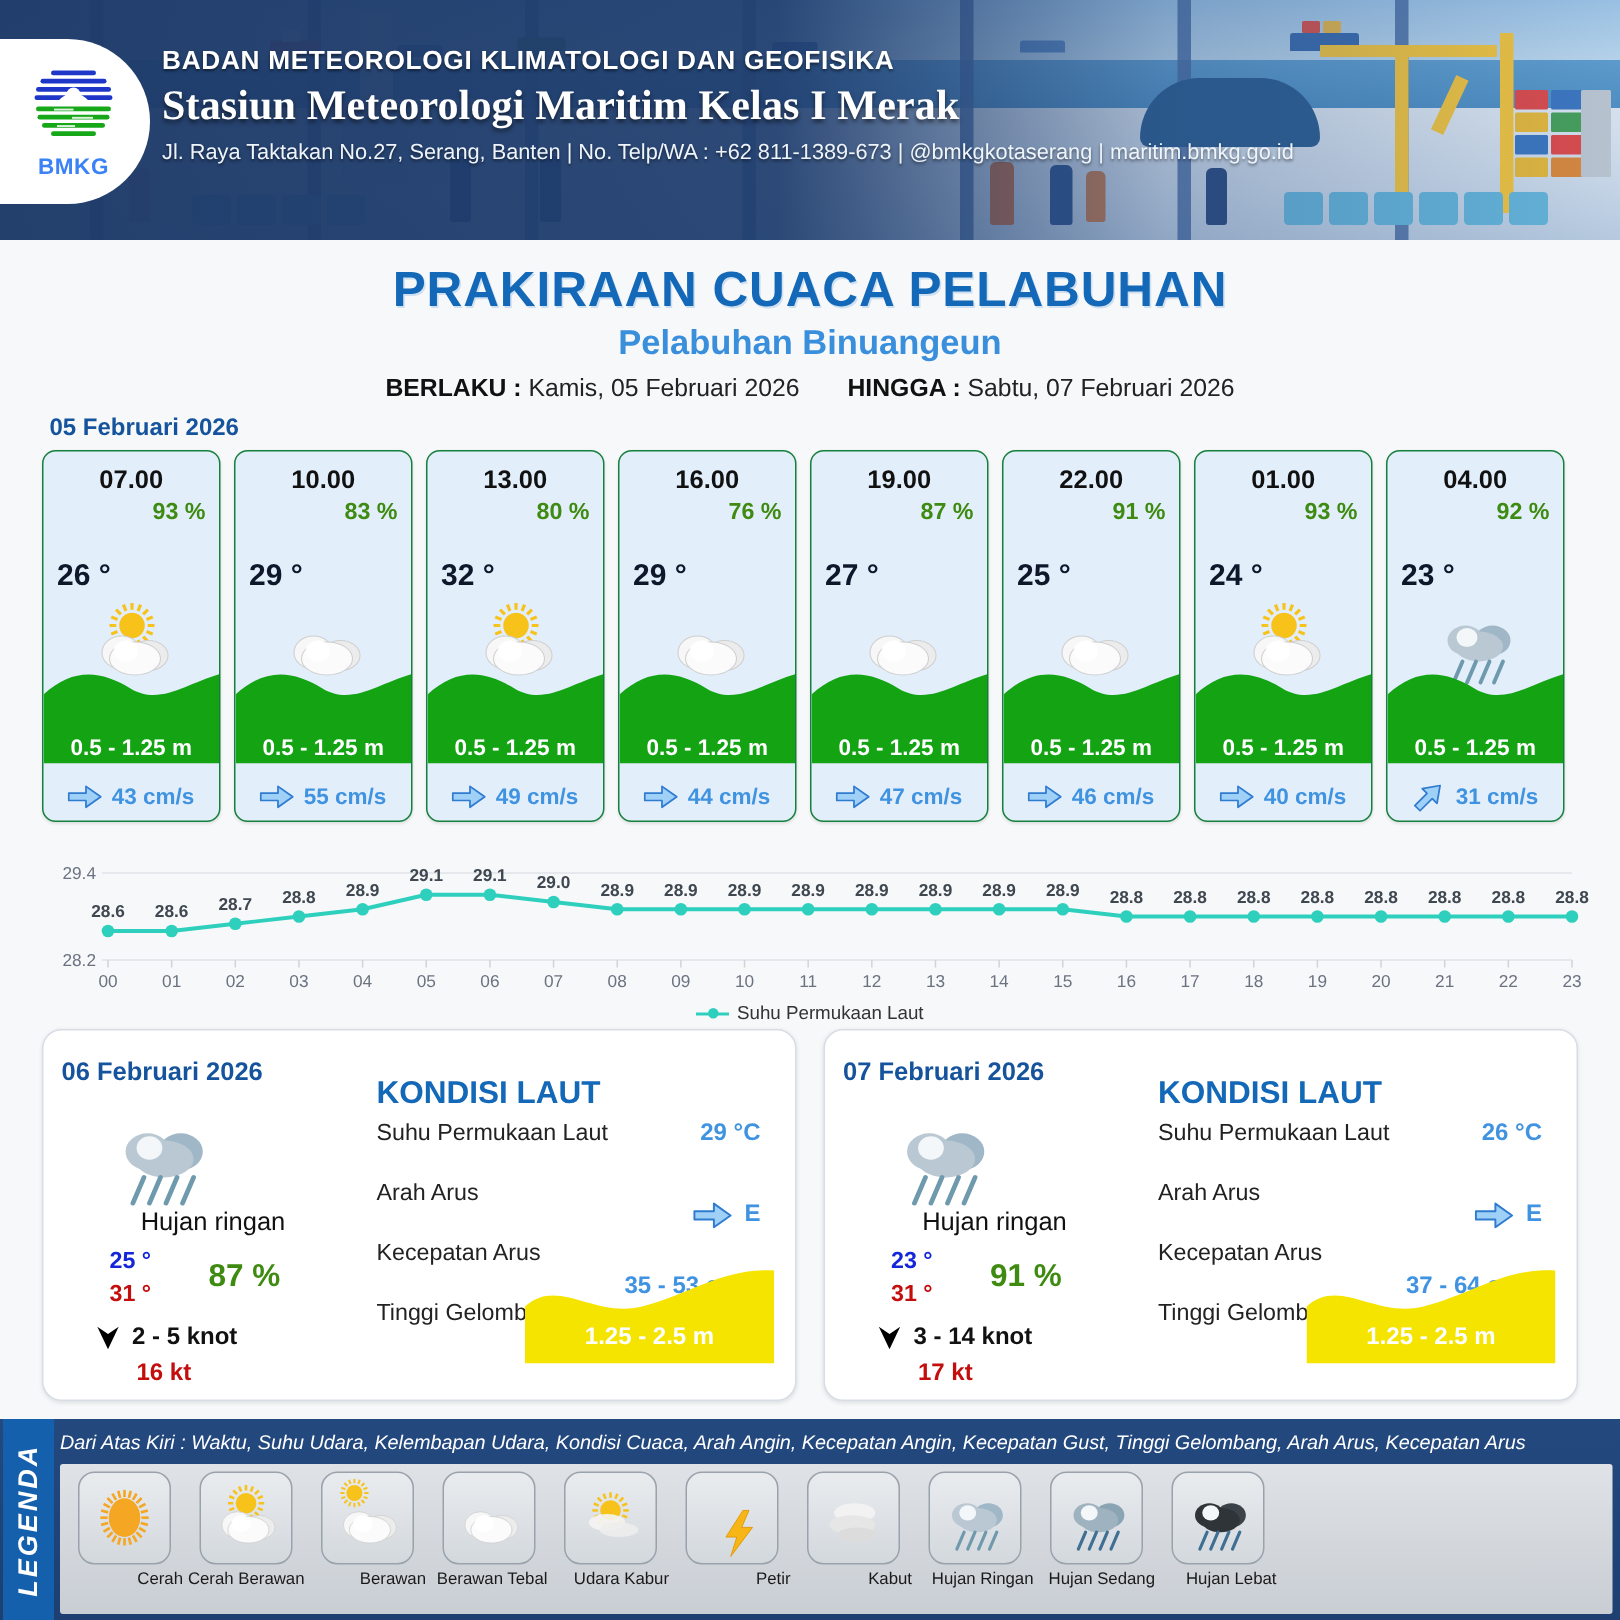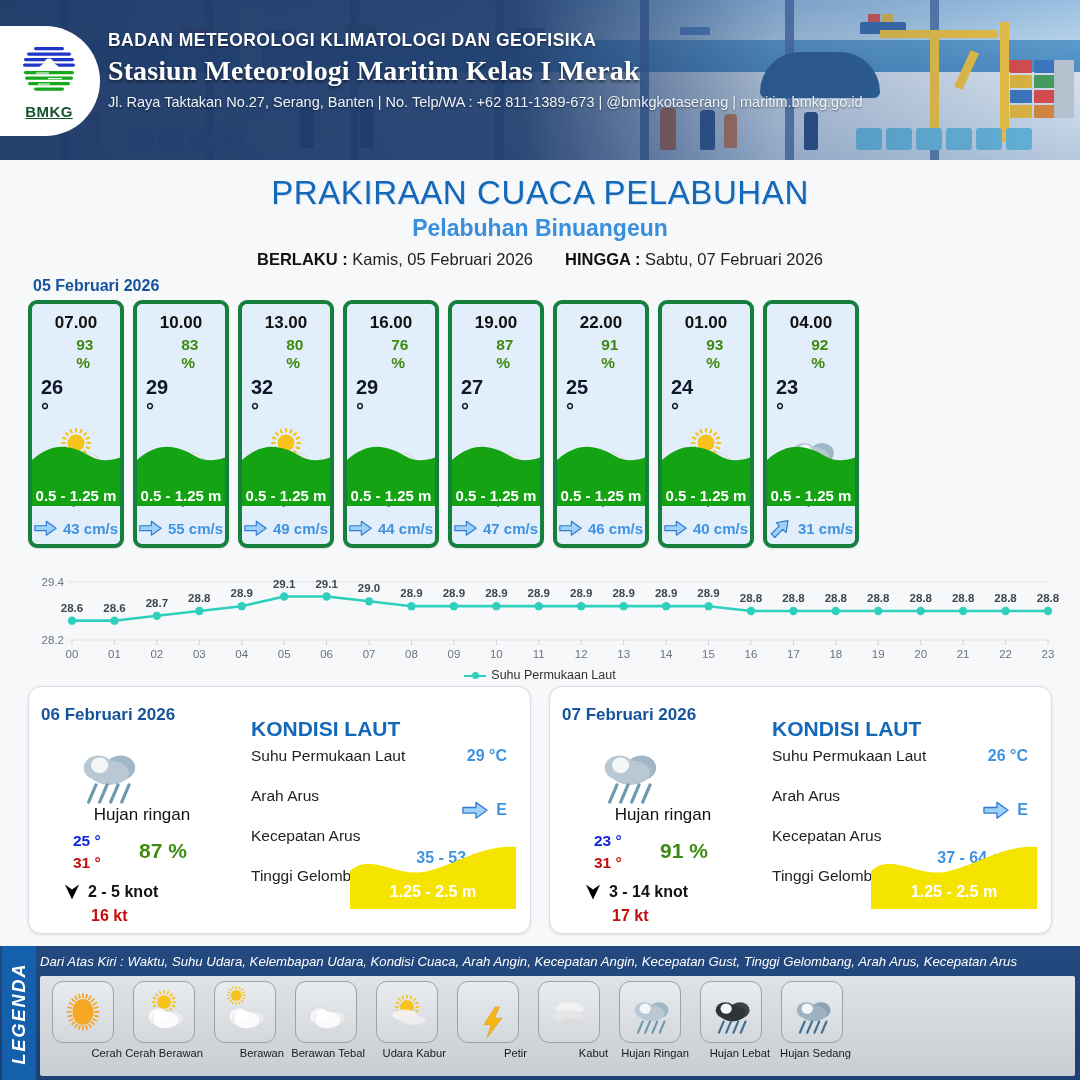--- a/index.html
+++ b/index.html
@@ -34,46 +34,46 @@
     position:absolute; left:0; top:0; width:1080px; height:160px;
     background:linear-gradient(90deg, rgba(30,58,104,.97) 0%, rgba(32,62,110,.93) 48%, rgba(40,72,122,.30) 72%, rgba(40,72,122,.05) 100%);
   }
   .logo-pill {
     position:absolute; left:-52px; top:26px; width:152px; height:110px;
     background:#fff; border-radius:76px; z-index:5;
     display:flex; align-items:center; justify-content:flex-end;
   }
   .logo-inner { width:74px; margin-right:14px; text-align:center; }
   .logo-mark { width:62px; height:60px; margin:0 auto; position:relative; }
-  .logo-txt { font-size:15px; font-weight:bold; color:#14532d; letter-spacing:.4px; margin-top:1px;text-decoration:underline;}
+  .logo-txt { font-size:15px; font-weight:bold; color:#3b82f6; letter-spacing:.4px; margin-top:1px;}
   .hdr-text { position:absolute; left:108px; top:30px; z-index:6; }
   .hdr-l1 { color:#fff; font-size:17.5px; font-weight:bold; letter-spacing:.45px;
             text-shadow:0 1px 2px rgba(0,0,0,.5); }
   .hdr-l2 { color:#fff; font-size:28px; font-weight:bold; letter-spacing:.1px; margin-top:4px;
             text-shadow:0 2px 3px rgba(0,0,0,.55);font-family:Liberation Serif, serif; }
   .hdr-l3 { color:#eef4fb; font-size:14.5px; margin-top:7px; text-shadow:0 1px 2px rgba(0,0,0,.5); }
 
   
   .title-wrap { text-align:center; margin-top:14px; }
-  .title-1 { font-size:33px; font-weight:normal; color:#1468b8; letter-spacing:.6px;
+  .title-1 { font-size:33px; font-weight:bold; color:#1468b8; letter-spacing:.6px;
              text-shadow:1px 1px 0 #cfe0f0; }
   .title-2 { font-size:23px; font-weight:bold; color:#3a8fdc; margin-top:3px; }
   .valid-row { margin-top:8px; display:flex; justify-content:center; gap:32px;
                font-size:16.5px; color:#222; }
   .valid-row b { color:#111; }
   .valid-row span.v { font-weight:normal; }
 
   
   .day-label { position:absolute; left:33px; top:277px; font-size:16px; font-weight:bold; color:#15539c; }
 
   
   .cards { position:absolute; left:28px; top:300px; width:1024px;
            display:flex; gap:9px; }
   .card {
-    width:96px; height:248px; background:#e3eefb; border:4px solid #15803d;
+    width:119px; height:248px; background:#e3eefb; border:1px solid #15803d;
     border-radius:9px; overflow:hidden; position:relative;
     box-shadow:0 1px 2px rgba(0,0,0,.10);
   }
   .c-time { text-align:center; font-size:17px; font-weight:bold; color:#111; margin-top:9px; }
   .c-th { display:flex; justify-content:space-between; padding:3px 9px 0 9px; }
   .c-temp { font-size:20px; font-weight:bold; color:#0f172a;margin-top:40px; }
   .c-hum { font-size:15.5px; font-weight:bold; color:#3f8b12; }
   .c-icon { height:62px; display:flex; align-items:center; justify-content:center; margin-top:2px; }
   .c-wind { display:flex; align-items:center; justify-content:center; gap:4px;
             margin-top:4px; font-size:15px; font-weight:bold; color:#111; }
@@ -1042,48 +1042,48 @@
               <line x1="49" y1="44" x2="43" y2="58"></line>
     </g>
           </svg>
         </div>
                <div class="leg-lb">Hujan Ringan</div>
       </div>
       <div class="leg-it">
         <div class="leg-box">
           <svg viewBox="0 0 62 64" width="50" height="51.61290322580645">
             <g>
-      <ellipse cx="42" cy="30" rx="12" ry="10" fill="#3c4348"></ellipse>
-      <ellipse cx="24" cy="30" rx="12" ry="10" fill="#2f3438"></ellipse>
-      <ellipse cx="33" cy="34" rx="16" ry="10" fill="#2f3438"></ellipse>
+      <ellipse cx="42" cy="30" rx="12" ry="10" fill="#8aa4b4"></ellipse>
+      <ellipse cx="24" cy="30" rx="12" ry="10" fill="#9fb2bf"></ellipse>
+      <ellipse cx="33" cy="34" rx="16" ry="10" fill="#9fb2bf"></ellipse>
       <ellipse cx="25" cy="28" rx="7" ry="6.4" fill="#f3f7fa"></ellipse>
     </g>
             <g stroke="#3f6f92" stroke-width="2.6" stroke-linecap="round">
       <line x1="22" y1="44" x2="16" y2="58"></line>
               <line x1="31" y1="44" x2="25" y2="58"></line>
       <line x1="40" y1="44" x2="34" y2="58"></line>
               <line x1="49" y1="44" x2="43" y2="58"></line>
     </g>
           </svg>
         </div>
-               <div class="leg-lb">Hujan Lebat</div>
+               <div class="leg-lb">Hujan Sedang</div>
       </div>
       <div class="leg-it">
         <div class="leg-box">
           <svg viewBox="0 0 62 64" width="50" height="51.61290322580645">
             <g>
-      <ellipse cx="42" cy="30" rx="12" ry="10" fill="#8aa4b4"></ellipse>
-      <ellipse cx="24" cy="30" rx="12" ry="10" fill="#9fb2bf"></ellipse>
-      <ellipse cx="33" cy="34" rx="16" ry="10" fill="#9fb2bf"></ellipse>
+      <ellipse cx="42" cy="30" rx="12" ry="10" fill="#3c4348"></ellipse>
+      <ellipse cx="24" cy="30" rx="12" ry="10" fill="#2f3438"></ellipse>
+      <ellipse cx="33" cy="34" rx="16" ry="10" fill="#2f3438"></ellipse>
       <ellipse cx="25" cy="28" rx="7" ry="6.4" fill="#f3f7fa"></ellipse>
     </g>
             <g stroke="#3f6f92" stroke-width="2.6" stroke-linecap="round">
       <line x1="22" y1="44" x2="16" y2="58"></line>
               <line x1="31" y1="44" x2="25" y2="58"></line>
       <line x1="40" y1="44" x2="34" y2="58"></line>
               <line x1="49" y1="44" x2="43" y2="58"></line>
     </g>
           </svg>
         </div>
-               <div class="leg-lb">Hujan Sedang</div>
+               <div class="leg-lb">Hujan Lebat</div>
       </div>
     </div>
 </div>
 
 </body></html>

